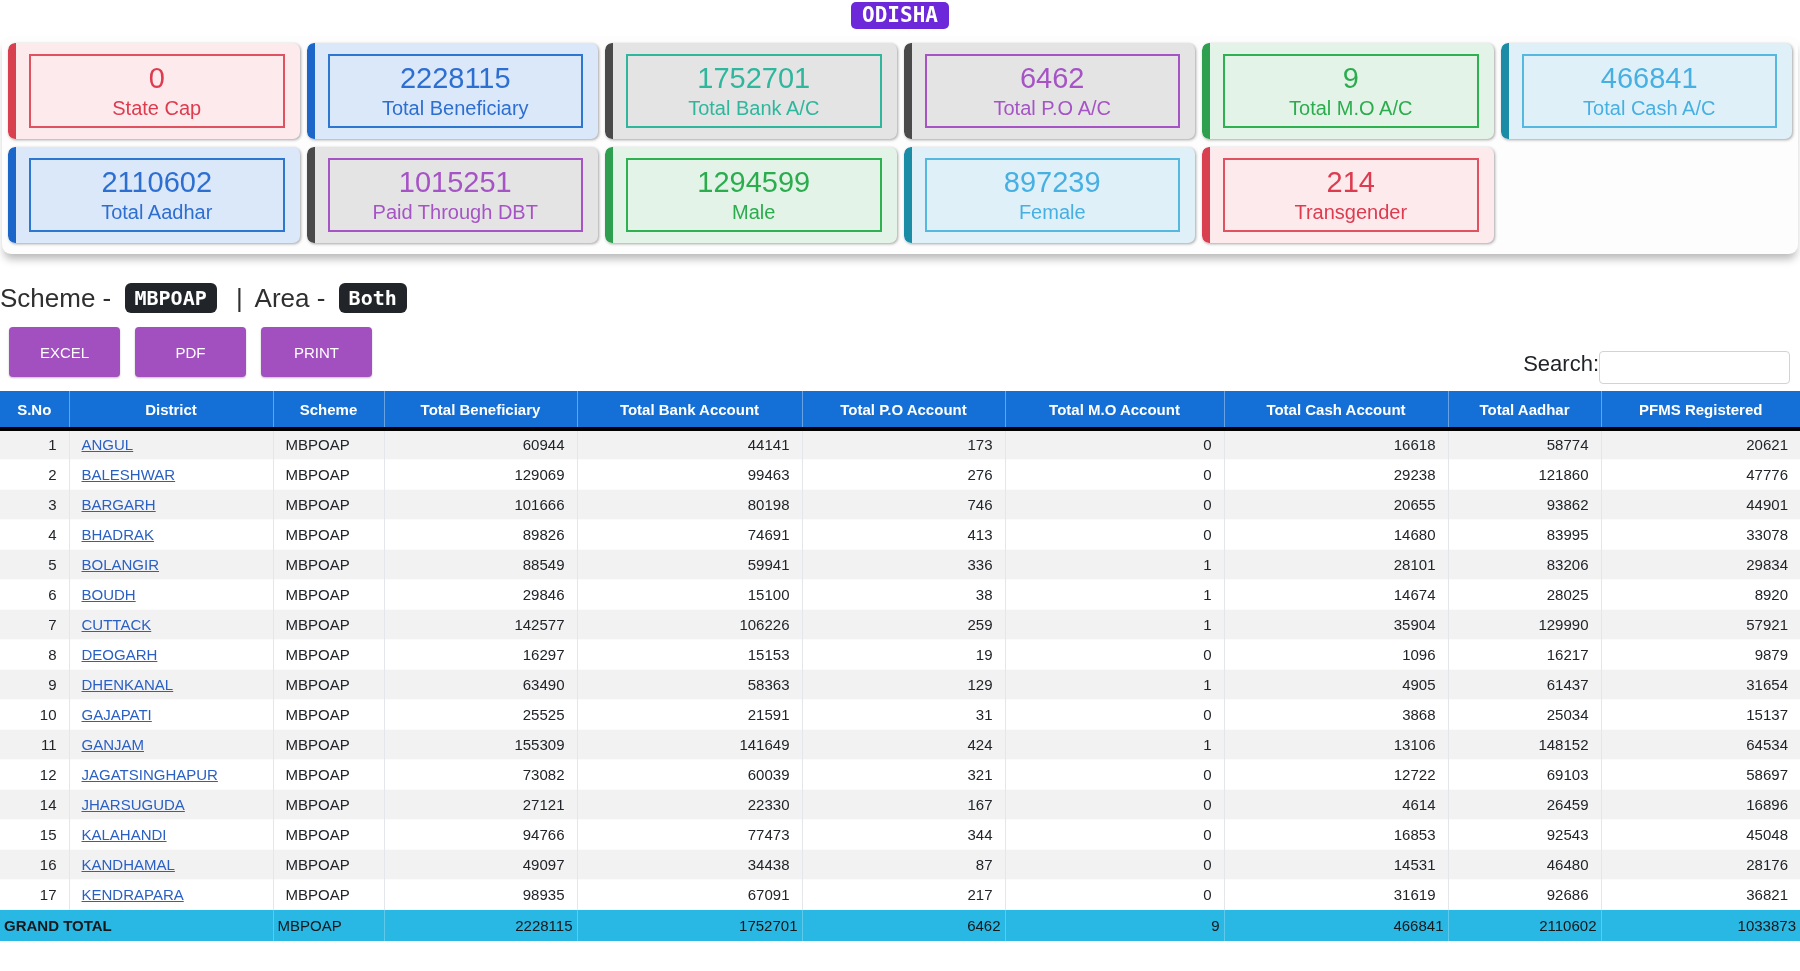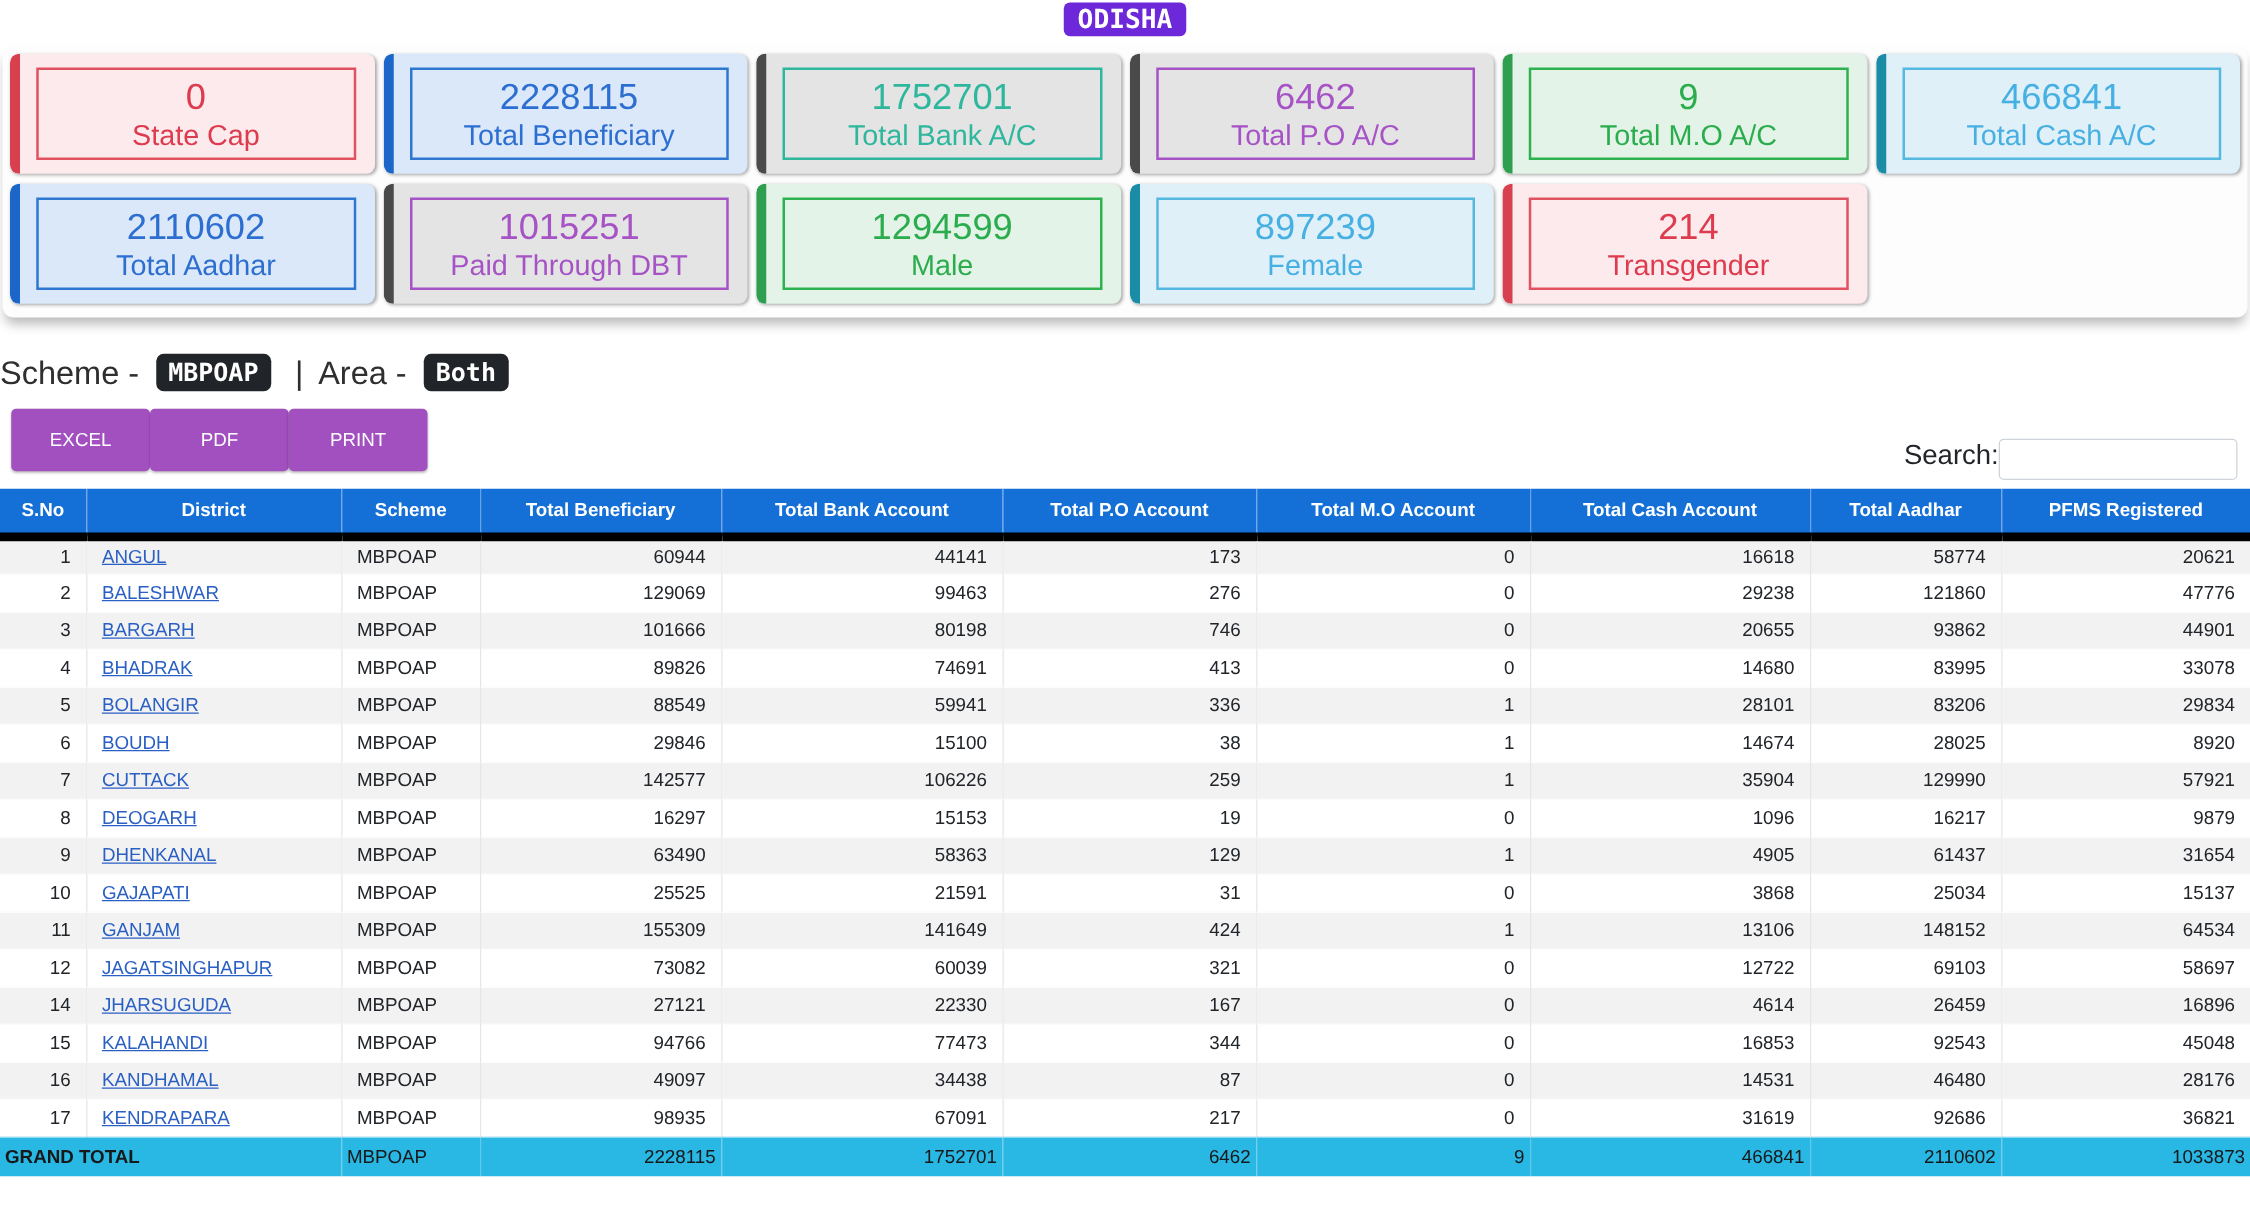--- a/index.html
+++ b/index.html
@@ -35,21 +35,21 @@
   }
   .stat-card::before {
     content:""; position:absolute; left:0; top:0; bottom:0; width:8px;
     background:var(--accent); border-radius:7px 0 0 7px;
   }
   .stat-inner {
     border:2px solid var(--border); height:100%; width:100%;
     display:flex; flex-direction:column; align-items:center; justify-content:center;
   }
   .stat-value { font-size:29px; line-height:33px; color:var(--text); }
-  .stat-label { font-size:23px; line-height:26px; color:var(--text); }
+  .stat-label { font-size:20px; line-height:26px; color:var(--text); }
 
   .theme-red         { --bg:#fdeaed; --border:#e05260; --text:#dd3b4e; --accent:#d9404f; }
   .theme-blue        { --bg:#dbe8f9; --border:#2e77d0; --text:#2d6fd1; --accent:#1c66c9; }
   .theme-teal-gray   { --bg:#e4e4e4; --border:#2fb79e; --text:#2fb79e; --accent:#4a4a4a; }
   .theme-purple-gray { --bg:#e4e4e4; --border:#a653c6; --text:#a653c6; --accent:#4a4a4a; }
   .theme-green       { --bg:#e4f3e7; --border:#2eb250; --text:#2bad4e; --accent:#2e9e4f; }
   .theme-cyan        { --bg:#e0f0f9; --border:#54b8e0; --text:#47b0e2; --accent:#1b8ca6; }
 
   
   .scheme-bar {
@@ -61,21 +61,21 @@
     font-size:20px; line-height:26px; padding:2px 10px; border-radius:6px;
     vertical-align:2px; margin:0 6px;
   }
   .scheme-sep { margin:0 6px; }
 
   
   .controls {
     display:flex; justify-content:space-between; align-items:flex-end;
     padding:0 9px; margin-top:8px;
   }
-  .btn-group { display:flex; gap:0; padding-bottom:7px; }
+  .btn-group { display:flex; gap:15px; padding-bottom:7px; }
   .btn {
     width:111px; height:50px; border:none; border-radius:4px;
     background:#a24fc0; color:#fff; font-size:15px;
     font-family:"Liberation Sans", sans-serif; cursor:pointer;
     box-shadow:0 1px 2px rgba(0,0,0,.25);
   }
   .search-block { display:flex; align-items:flex-start; margin-right:1px; }
   .search-label { font-size:22px; color:#212529; margin-bottom:3px; }
   .search-input {
     width:191px; height:33px; border:1px solid #ced4da; border-radius:4px;
@@ -84,21 +84,21 @@
 
   
   table.data-table {
     width:100%; border-collapse:collapse; table-layout:fixed;
     margin-top:7px; font-size:15px;
   }
   .data-table thead th {
     background:#1470d6; color:#fff; font-weight:600; height:38px;
     text-align:center; padding:0 6px;
     border-left:1px solid rgba(255,255,255,.35);
-    border-bottom:7px solid #000000;
+    border-bottom:4px solid #000000;
     cursor:pointer;
   }
   .data-table thead th:first-child { border-left:none; }
   .data-table tbody td {
     height:30px; padding:0 12px; border-left:1px solid #e3e6ea;
     color:#212529; overflow:hidden; white-space:nowrap;
   }
   .data-table tbody td:first-child { border-left:none; }
   .data-table tbody tr:nth-child(odd)  { background:#f2f2f2; }
   .data-table tbody tr:nth-child(even) { background:#ffffff; }

